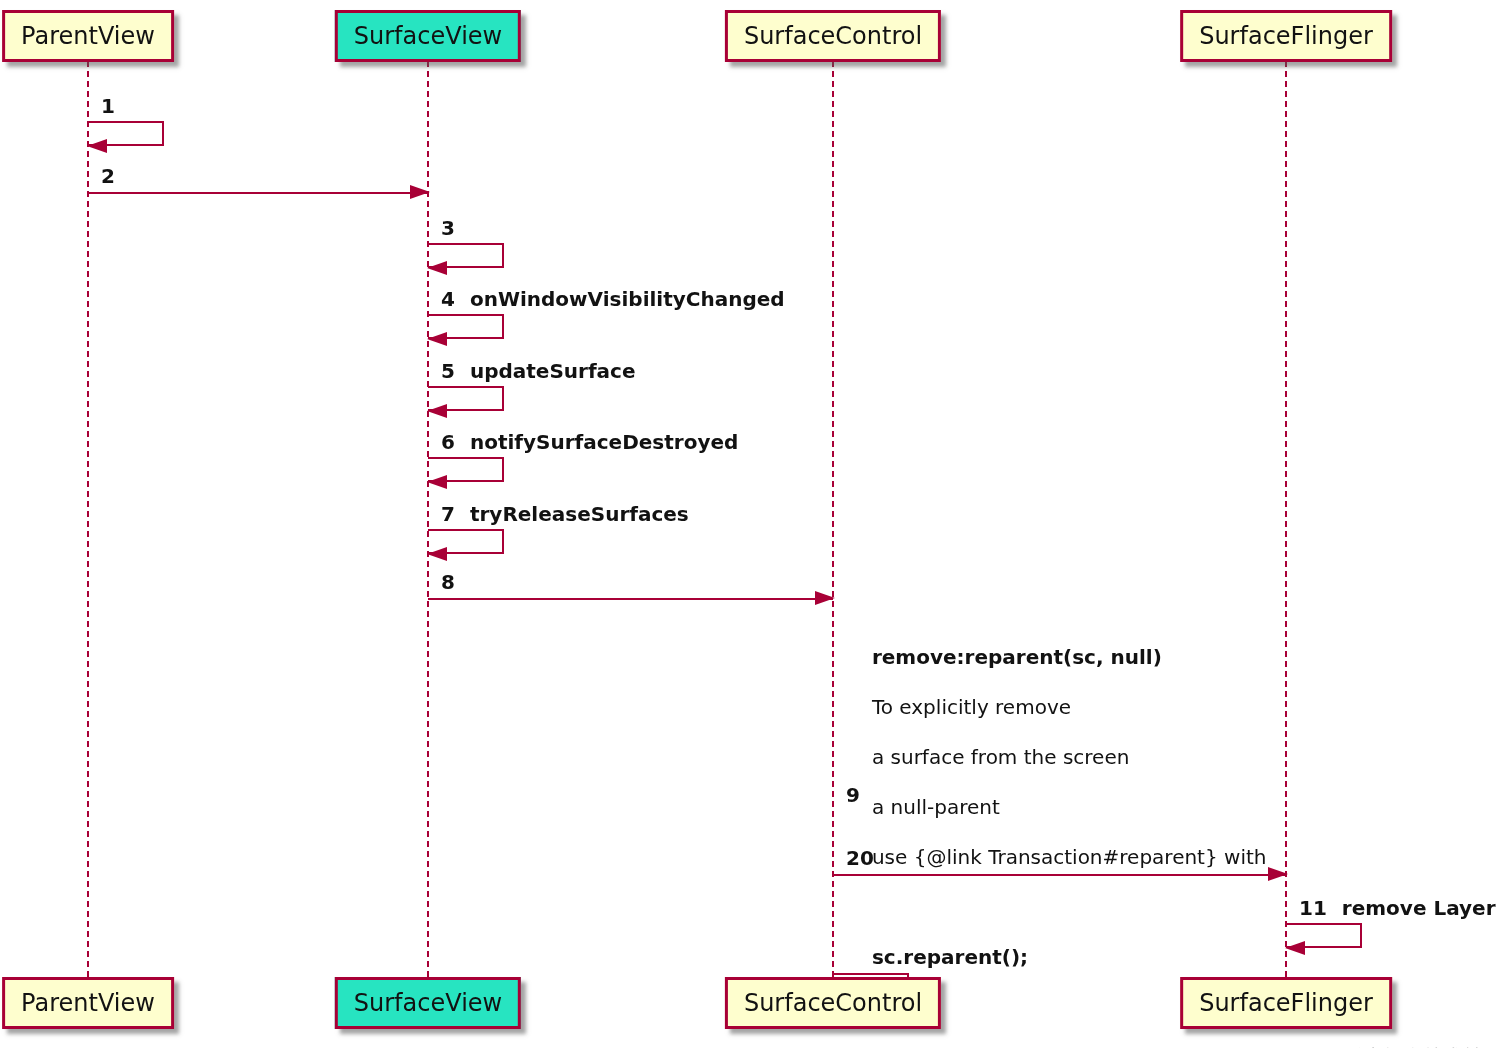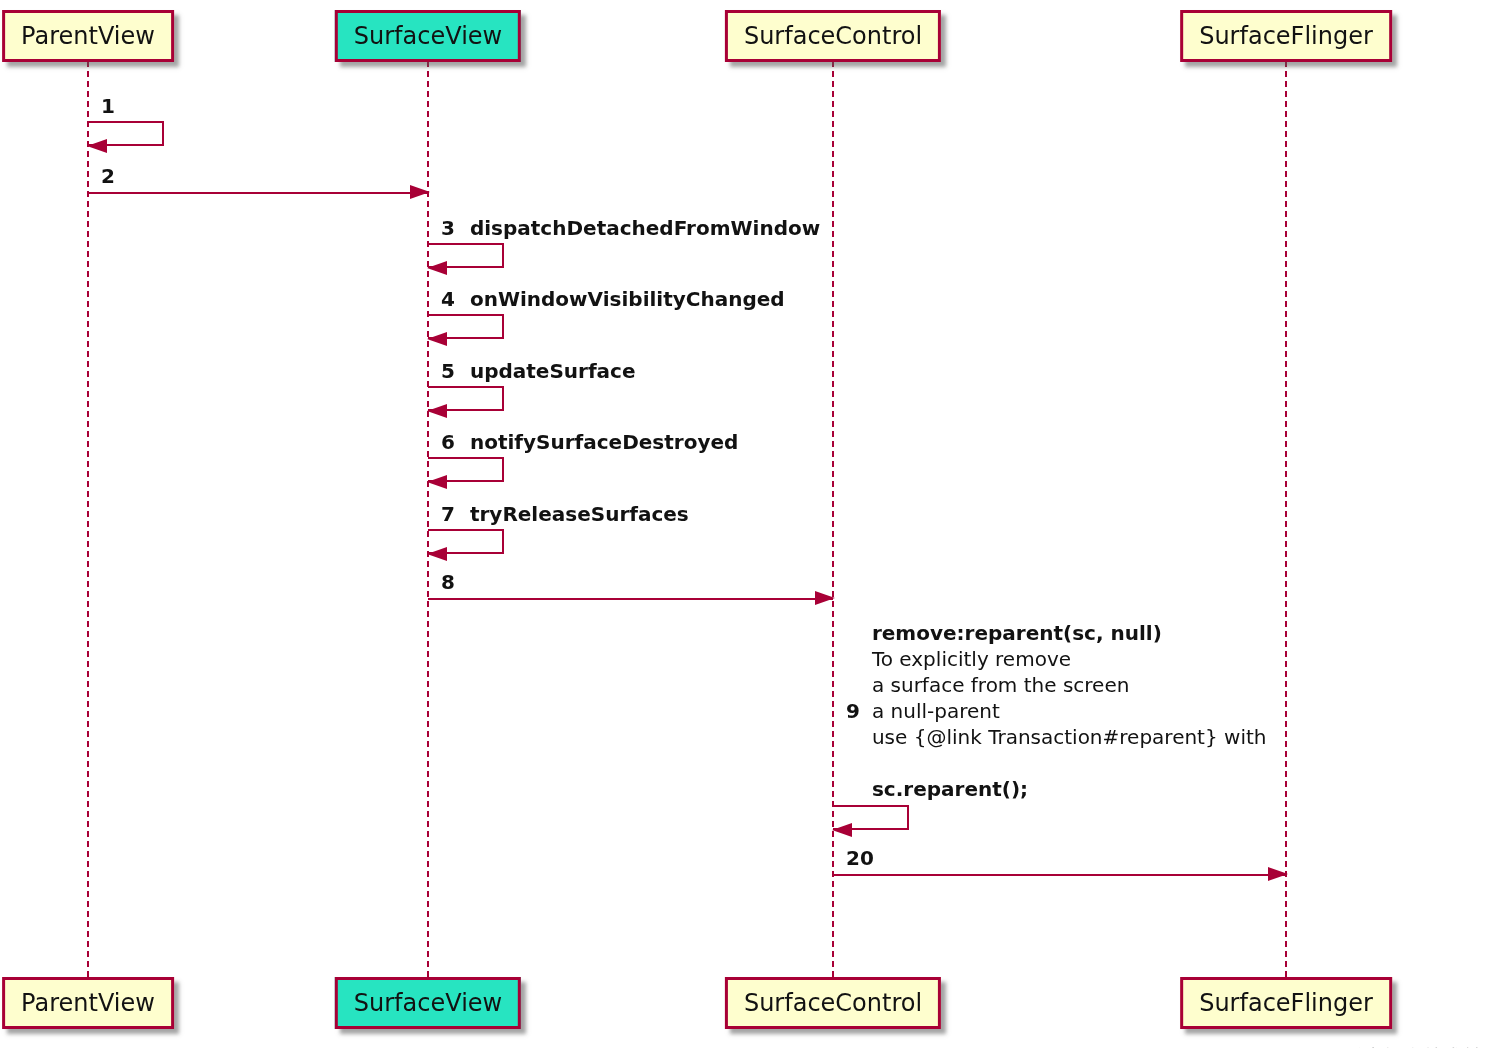--- a/index.html
+++ b/index.html
@@ -32,21 +32,21 @@
   }
   .hline{position:absolute;height:0;border-top:2.5px solid #A80036;}
   .hline::after{
     content:"";position:absolute;right:-2px;top:-9px;width:0;height:0;
     border-top:7px solid transparent;border-bottom:7px solid transparent;
     border-left:20px solid #A80036;
   }
   .mblock{display:flex;align-items:center;}
   .mblock .mnum{margin-right:12px;}
   .mlines{display:flex;flex-direction:column;}
-  .mline{font-size:20px;font-weight:normal;line-height:26px;height:26px;white-space:nowrap;}
+  .mline{font-size:20px;font-weight:normal;line-height:26px;height:26px;white-space:nowrap;margin-top:24px;}
   .mline.b{font-weight:bold;}
   .wm{
     position:absolute;left:1324px;top:1044px;font-size:19px;
     color:#B5B5B5;letter-spacing:1px;white-space:nowrap;z-index:5;
   }
 </style>
 </head>
 <body>
 
 <div class="canvas">
@@ -72,21 +72,20 @@
     <div class="mlabel">
       <span class="mnum">2</span>
       <span></span>
     </div>
     <div class="hline" style="left:0;top:28px;width:340px;"></div>
   </div>
 
   <div class="msg" style="left:428px;top:216px;">
     <div class="mlabel">
       <span class="mnum">3</span>
-      <span>dispatchDetachedFromWindow</span>
     </div>
     <div class="selfarrow"></div>
   </div>
 
   <div class="msg" style="left:428px;top:287px;">
     <div class="mlabel">
       <span class="mnum">4</span>
       <span>onWindowVisibilityChanged</span>
     </div>
     <div class="selfarrow"></div>
@@ -141,20 +140,27 @@
   </div>
 
   <div class="msg" style="left:833px;top:846px;">
     <div class="mlabel">
       <span class="mnum">20</span>
       <span></span>
     </div>
     <div class="hline" style="left:0;top:28px;width:453px;"></div>
   </div>
 
+  <div class="msg" style="left:1286px;top:896px;">
+    <div class="mlabel">
+      <span class="mnum">11</span>
+      <span>remove Layer</span>
+    </div>
+    <div class="selfarrow"></div>
+  </div>
 
   <div class="pbox" style="left: 88px; top: 977px; background-color: rgb(254, 254, 206);">ParentView</div>
   <div class="pbox" style="left: 428px; top: 977px; background-color: rgb(39, 228, 193);">SurfaceView</div>
   <div class="pbox" style="left: 833px; top: 977px; background-color: rgb(254, 254, 206);">SurfaceControl</div>
   <div class="pbox" style="left: 1286px; top: 977px; background-color: rgb(254, 254, 206);">SurfaceFlinger</div>
 
   <div class="wm">@稀土掘金技术社区</div>
 
 </div>
 

